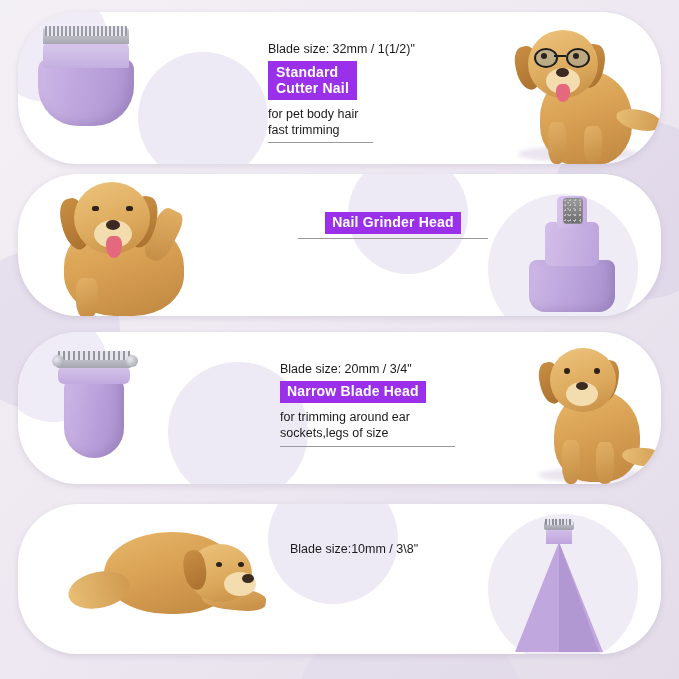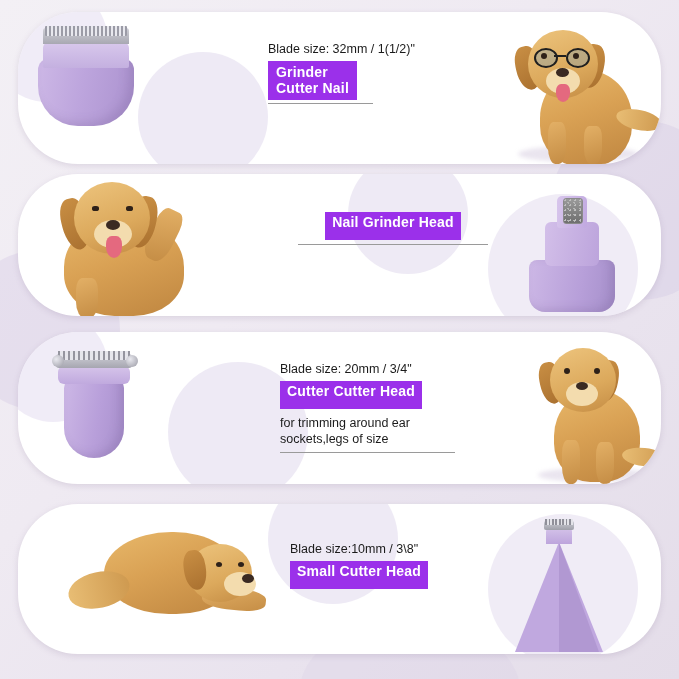--- a/index.html
+++ b/index.html
@@ -57,21 +57,21 @@
     color: #1b1b1b;
     margin-bottom: 5px;
     white-space: nowrap;
   }
   .head-name {
     display: inline-block;
     background: #9b30ea;
     color: #ffffff;
     font-weight: bold;
     font-size: 14px;
-    padding: 2px 7px 10px 7px;
+    padding: 2px 7px 4px 7px;
     letter-spacing: 0.2px;
     white-space: nowrap;
   }
   .desc {
     font-size: 12.5px;
     color: #1b1b1b;
     line-height: 1.3;
     margin-top: 6px;
     white-space: pre-line;
   }
@@ -348,23 +348,25 @@
       <div class="img-wrap" style="left:0;top:0;width:150px;height:152px;">
         <div class="clipper-body"></div>
         <div class="clipper-top"></div>
         <div class="clipper-blade"></div>
         <div class="clipper-teeth"></div>
       </div>
 
       <div class="textblock" style="left:250px;top:30px;width:230px;">
         <div class="blade-size">Blade size: 32mm / 1(1/2)"</div>
         <div class="head-name" style="line-height:1.15;padding:3px 8px 4px 8px;">
-          <span>Grinder</span><br>
+          <span>Standard</span><br>
           <span>Cutter Nail</span>
         </div>
+        <div class="desc">for pet body hair
+fast trimming</div>
         <div class="divider-line" style="width:105px;margin-left:0;"></div>
       </div>
 
       <div class="dog" style="left:470px;top:6px;width:175px;height:146px;">
         <div class="ground-shadow" style="left:30px;top:128px;width:120px;height:16px;"></div>
         <div class="dog-body" style="left:52px;top:52px;width:92px;height:96px;"></div>
         <div class="dog-leg" style="left:60px;top:104px;width:18px;height:42px;"></div>
         <div class="dog-leg" style="left:96px;top:108px;width:18px;height:38px;"></div>
         <div class="dog-tail" style="left:128px;top:92px;width:46px;height:20px;transform:rotate(12deg);"></div>
         <div class="dog-ear" style="left:28px;top:28px;width:24px;height:44px;transform:rotate(-12deg);"></div>
@@ -424,21 +426,21 @@
         <div class="narrow-body"></div>
         <div class="narrow-neck"></div>
         <div class="narrow-blade"></div>
         <div class="narrow-teeth"></div>
         <div class="narrow-knob" style="left:34px;"></div>
         <div class="narrow-knob" style="left:108px;"></div>
       </div>
 
       <div class="textblock" style="left:262px;top:30px;width:240px;">
         <div class="blade-size">Blade size: 20mm / 3/4"</div>
-        <div class="head-name">Cutter Cutter Head</div>
+        <div class="head-name">Narrow Blade Head</div>
         <div class="desc">for trimming around ear
 sockets,legs of size</div>
         <div class="divider-line" style="width:175px;margin-top:4px;"></div>
       </div>
 
       <div class="dog" style="left:500px;top:10px;width:150px;height:140px;">
         <div class="ground-shadow" style="left:20px;top:126px;width:110px;height:14px;"></div>
         <div class="dog-body" style="left:36px;top:48px;width:86px;height:92px;"></div>
         <div class="dog-leg" style="left:44px;top:98px;width:18px;height:44px;"></div>
         <div class="dog-leg" style="left:78px;top:100px;width:18px;height:42px;"></div>
@@ -466,21 +468,20 @@
         <div class="dog-head" style="left:112px;top:34px;width:64px;height:58px;"></div>
         <div class="dog-ear" style="left:108px;top:40px;width:22px;height:40px;transform:rotate(-8deg);"></div>
         <div class="dog-muzzle" style="left:148px;top:62px;width:32px;height:24px;"></div>
         <div class="dog-nose" style="left:166px;top:64px;width:12px;height:9px;"></div>
         <div class="dog-eye" style="left:140px;top:52px;width:6px;height:5px;"></div>
         <div class="dog-eye" style="left:162px;top:52px;width:6px;height:5px;"></div>
       </div>
 
       <div class="textblock" style="left:272px;top:38px;width:240px;">
         <div class="blade-size">Blade size:10mm / 3\8"</div>
-        <div class="head-name">Small Cutter Head</div>
       </div>
 
       <div class="img-wrap" style="right:24px;top:0;width:150px;height:150px;">
         <div class="cone"></div>
         <div class="cone-shade"></div>
         <div class="cone-tip"></div>
         <div class="cone-blade"></div>
         <div class="cone-teeth"></div>
       </div>
     </div>

